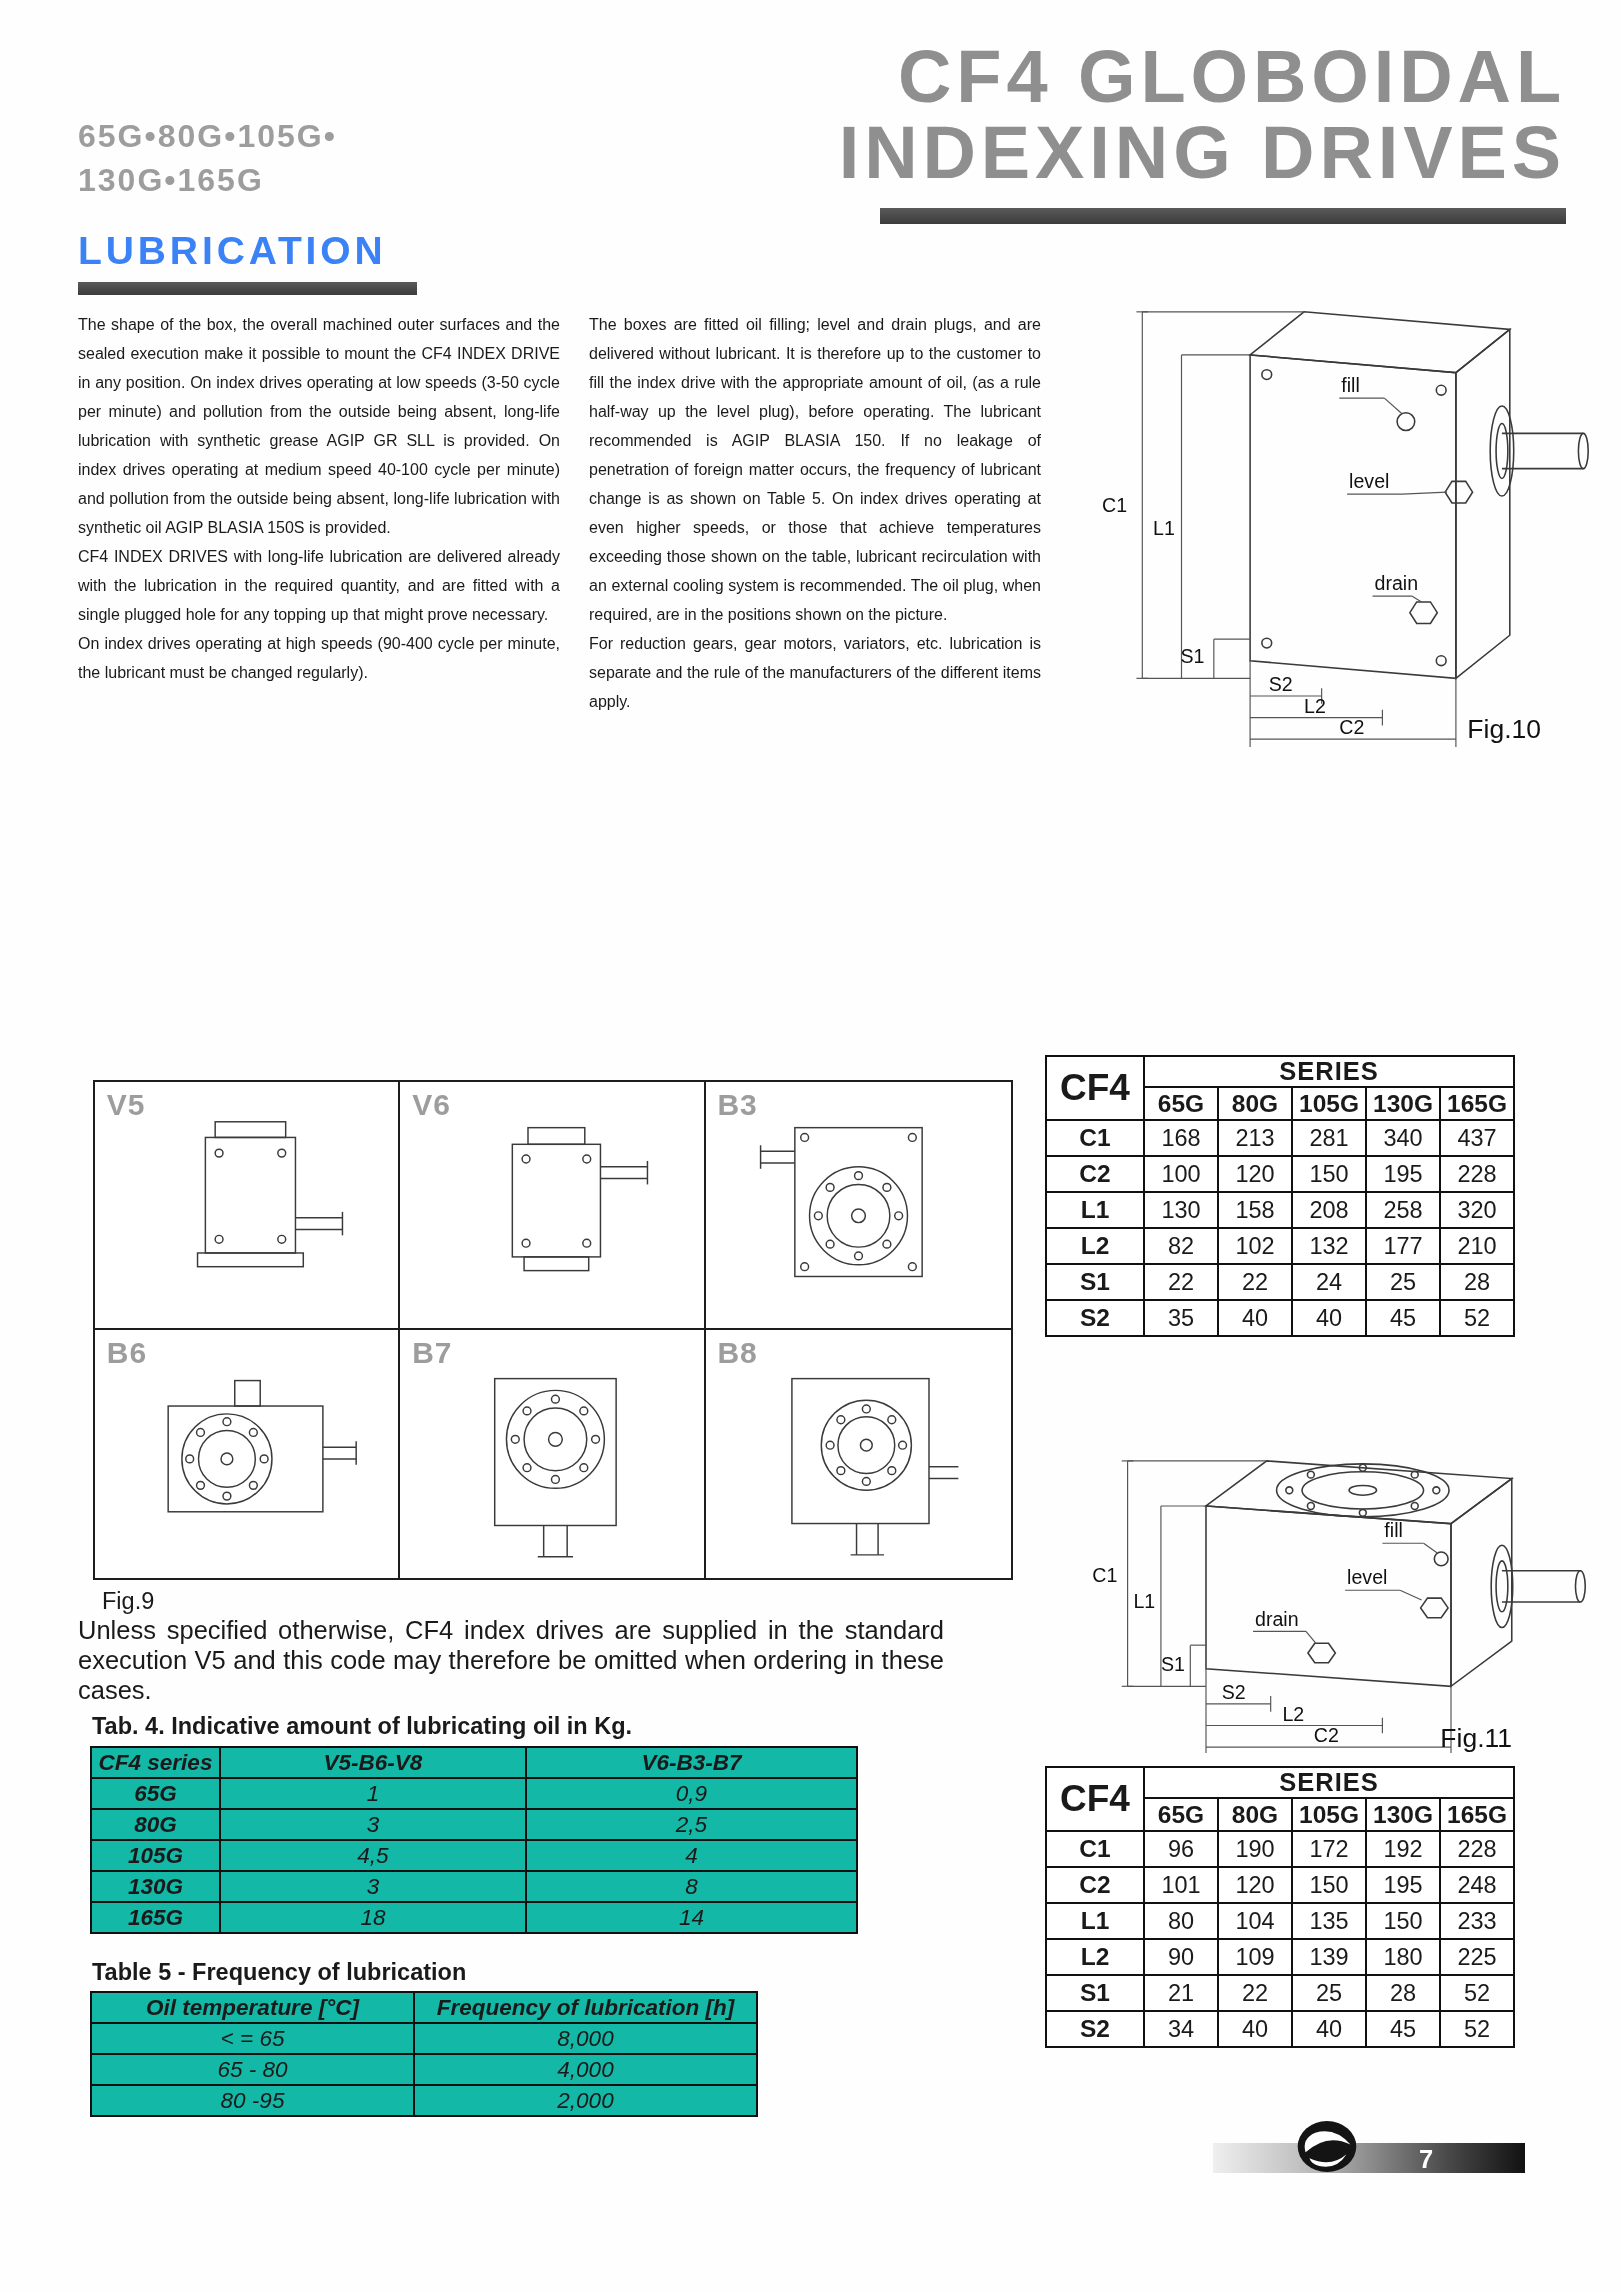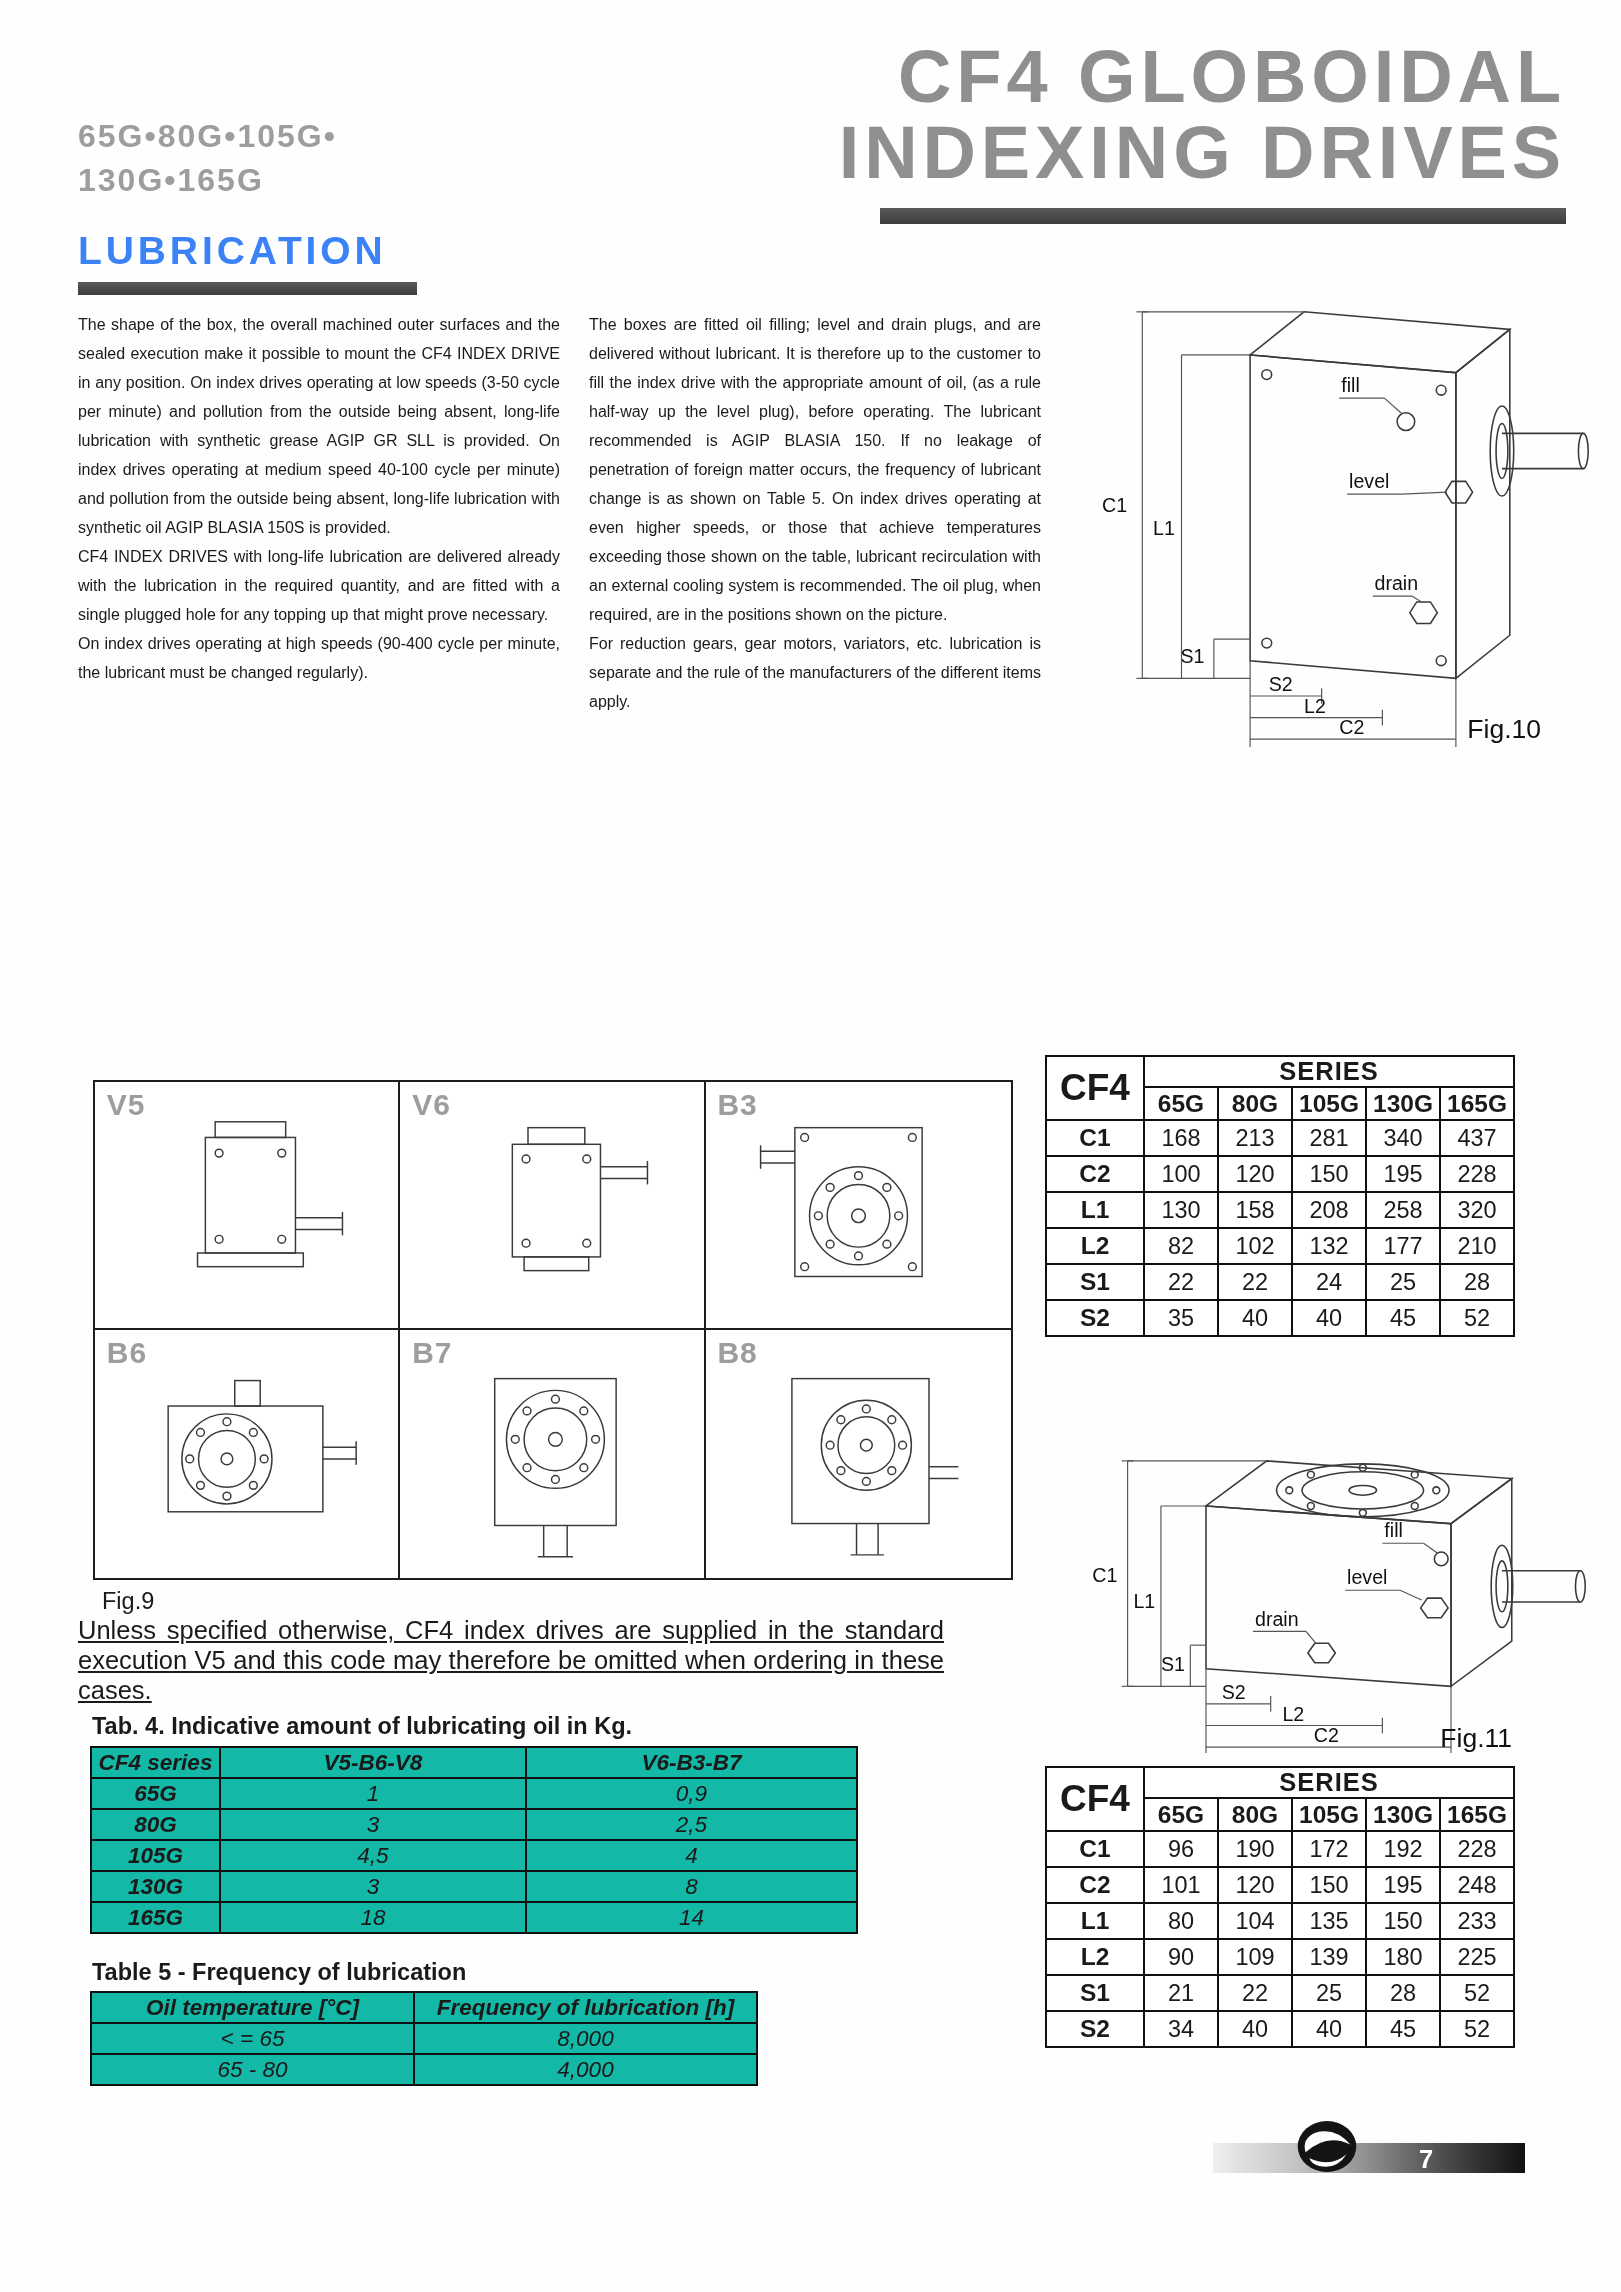--- a/index.html
+++ b/index.html
@@ -39,21 +39,21 @@
           grid-template-columns:1fr 1fr 1fr; grid-template-rows:1fr 1fr; background:#fff; }
   .fig9-cell { position:relative; border-right:2px solid #1d1d1d; border-bottom:2px solid #1d1d1d;
                display:flex; align-items:center; justify-content:center; }
   .fig9-cell:nth-child(3n) { border-right:none; }
   .fig9-cell:nth-child(n+4) { border-bottom:none; }
   .fig9-label { position:absolute; top:5.9px; left:11.8px; font-size:30px; font-weight:700;
                color:#9d9d9d; letter-spacing:1px; }
   #fig9-caption { position:absolute; left:102px; top:1588px; font-size:23.5px; }
   
   #note { position:absolute; left:78px; top:1615px; width:866px; font-size:25.5px;
-          line-height:30px; text-align:justify;text-decoration:underline; }
+          line-height:30px; text-align:justify; }
   .tbl-caption { position:absolute; font-weight:700; font-size:23.5px; }
   #tab4-caption { left:92px; top:1713px; }
   #tab5-caption { left:92px; top:1959px; }
   table { border-collapse:collapse; table-layout:fixed; }
   .data-table { position:absolute; background:#14b8a6;font-style:italic; }
   #table4 { left:90px; top:1746px; }
   #table5 { left:90px; top:1991px; }
   .data-table td { border:2px solid #101010; text-align:center; vertical-align:middle;
                    font-size:22.5px; height:31px; padding:0 5.9px; }
   .data-table td.h { font-weight:700; }
@@ -407,20 +407,24 @@
       <td class="h">Frequency of lubrication [h]</td>
     </tr>
     <tr>
       <td>&lt; = 65</td>
       <td>8,000</td>
     </tr>
     <tr>
       <td>65 - 80</td>
       <td>4,000</td>
     </tr>
+    <tr>
+      <td>80 -95</td>
+      <td>2,000</td>
+    </tr>
   </tbody>
     </table>
 
   <div class="figure" id="fig11">
     <svg width="539" height="407" viewBox="0 0 550 415">
       <g stroke="#3a3a3a" stroke-width="1.6" fill="none">
         <polygon points="150,158 400,176 400,342 150,324"></polygon>
         <polygon points="150,158 212,112 462,130 400,176"></polygon>
         <polygon points="400,176 462,130 462,296 400,342"></polygon>
         <ellipse cx="310" cy="142" rx="88" ry="27"></ellipse>

